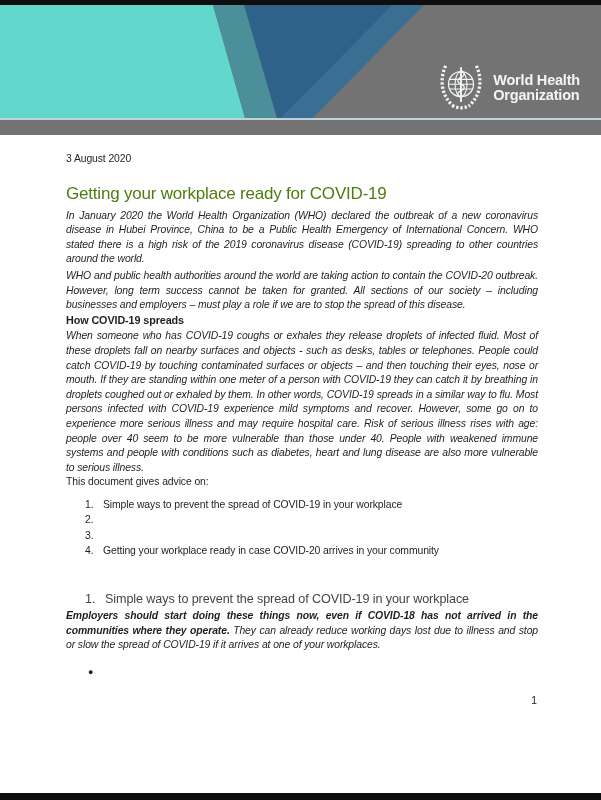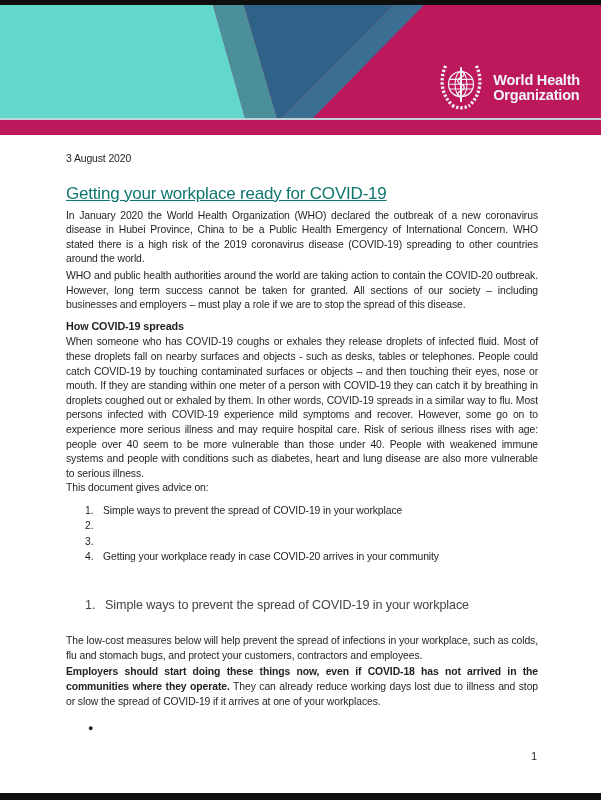--- a/index.html
+++ b/index.html
@@ -9,42 +9,42 @@
     font-family:"Liberation Sans","DejaVu Sans",sans-serif;
     -webkit-font-smoothing:antialiased;
   }
   .page{
     position:relative;width:601px;height:800px;
     background:#ffffff;overflow:hidden;
   }
   
   .top-bar{position:absolute;top:0;left:0;width:601px;height:5px;background:#0e0e0e;}
   .bottom-bar{position:absolute;bottom:0;left:0;width:601px;height:7px;background:#0e0e0e;}
-  .header{position:absolute;top:5px;left:0;width:601px;height:130px;background:#be185d;}
+  .header{position:absolute;top:5px;left:0;width:601px;height:130px;background:#737373;}
   .header svg.art{position:absolute;top:0;left:0;display:block;}
   .header-edge{position:absolute;top:118px;left:0;width:601px;height:2px;background:#c3d2da;}
   .c-teal{fill:#62d8cd;}
   .c-band{fill:#4a8f99;}
   .c-mblue{fill:#2e6288;}
   .c-stripe{fill:#3a6e92;}
   .logo{position:absolute;top:57px;right:21px;display:flex;align-items:center;gap:7px;}
   .logo-text{color:#f2f5f7;font-size:14.5px;font-weight:bold;line-height:15.5px;letter-spacing:-0.2px;}
   
   .content{
     position:absolute;top:120px;left:66px;width:472px;
     color:#1f1f1f;font-size:10.4px;line-height:14.6px;letter-spacing:-0.1px;
   }
   .date{margin-top:32px;}
   .doc-title{
-    margin-top:16px;font-size:17px;line-height:22px;color:#0f766e;
-    letter-spacing:-0.2px;font-weight:400;text-decoration:underline;
+    margin-top:16px;font-size:17px;line-height:22px;color:#4d7c0f;
+    letter-spacing:-0.2px;font-weight:400;
   }
-  p.body{margin:2px 0 0 0;text-align:justify;}
+  p.body{margin:2px 0 0 0;text-align:justify;font-style:italic;}
   p.body.first{margin-top:4px;}
-  .h-bold{margin-top:6px;font-weight:bold;font-size:10.8px;}
+  .h-bold{font-weight:bold;font-size:10.8px;}
   .advice-intro{}
   .num-list{margin-top:8px;}
   .num-row{display:flex;margin:0 0 2.2px 19px;line-height:13.2px;}
   .num-row .num{width:18px;flex:0 0 18px;}
   .sec-heading{
     margin-top:34px;display:flex;color:#454545;
     font-size:12.6px;line-height:16px;letter-spacing:-0.1px;
   }
   .sec-heading .num{width:20px;flex:0 0 20px;margin-left:19px;}
   .bullet-row{display:flex;margin:12px 0 0 22px;line-height:13px;}
@@ -119,21 +119,20 @@
         <span class="num">4.</span>
         <span>Getting your workplace ready in case COVID-20 arrives in your community</span>
       </div>
     </div>
 
     <div class="sec-heading">
       <span class="num">1.</span>
       <span>Simple ways to prevent the spread of COVID-19 in your workplace</span>
     </div>
 
-    <p class="body" style="margin-top:21px;">The low-cost measures below will help prevent the spread of infections in your workplace, such as colds, flu and stomach bugs, and protect your customers, contractors and employees.</p>
 
     <p class="body"><b>Employers should start doing these things now, even if COVID-18 has not arrived in the communities where they operate.</b><span> They can already reduce working days lost due to illness and stop or slow the spread of COVID-19 if it arrives at one of your workplaces.</span></p>
 
     <div class="bullet-row">
       <span class="marker">●</span>
     </div>
 
     <div class="page-num">1</div>
 
   </div>

